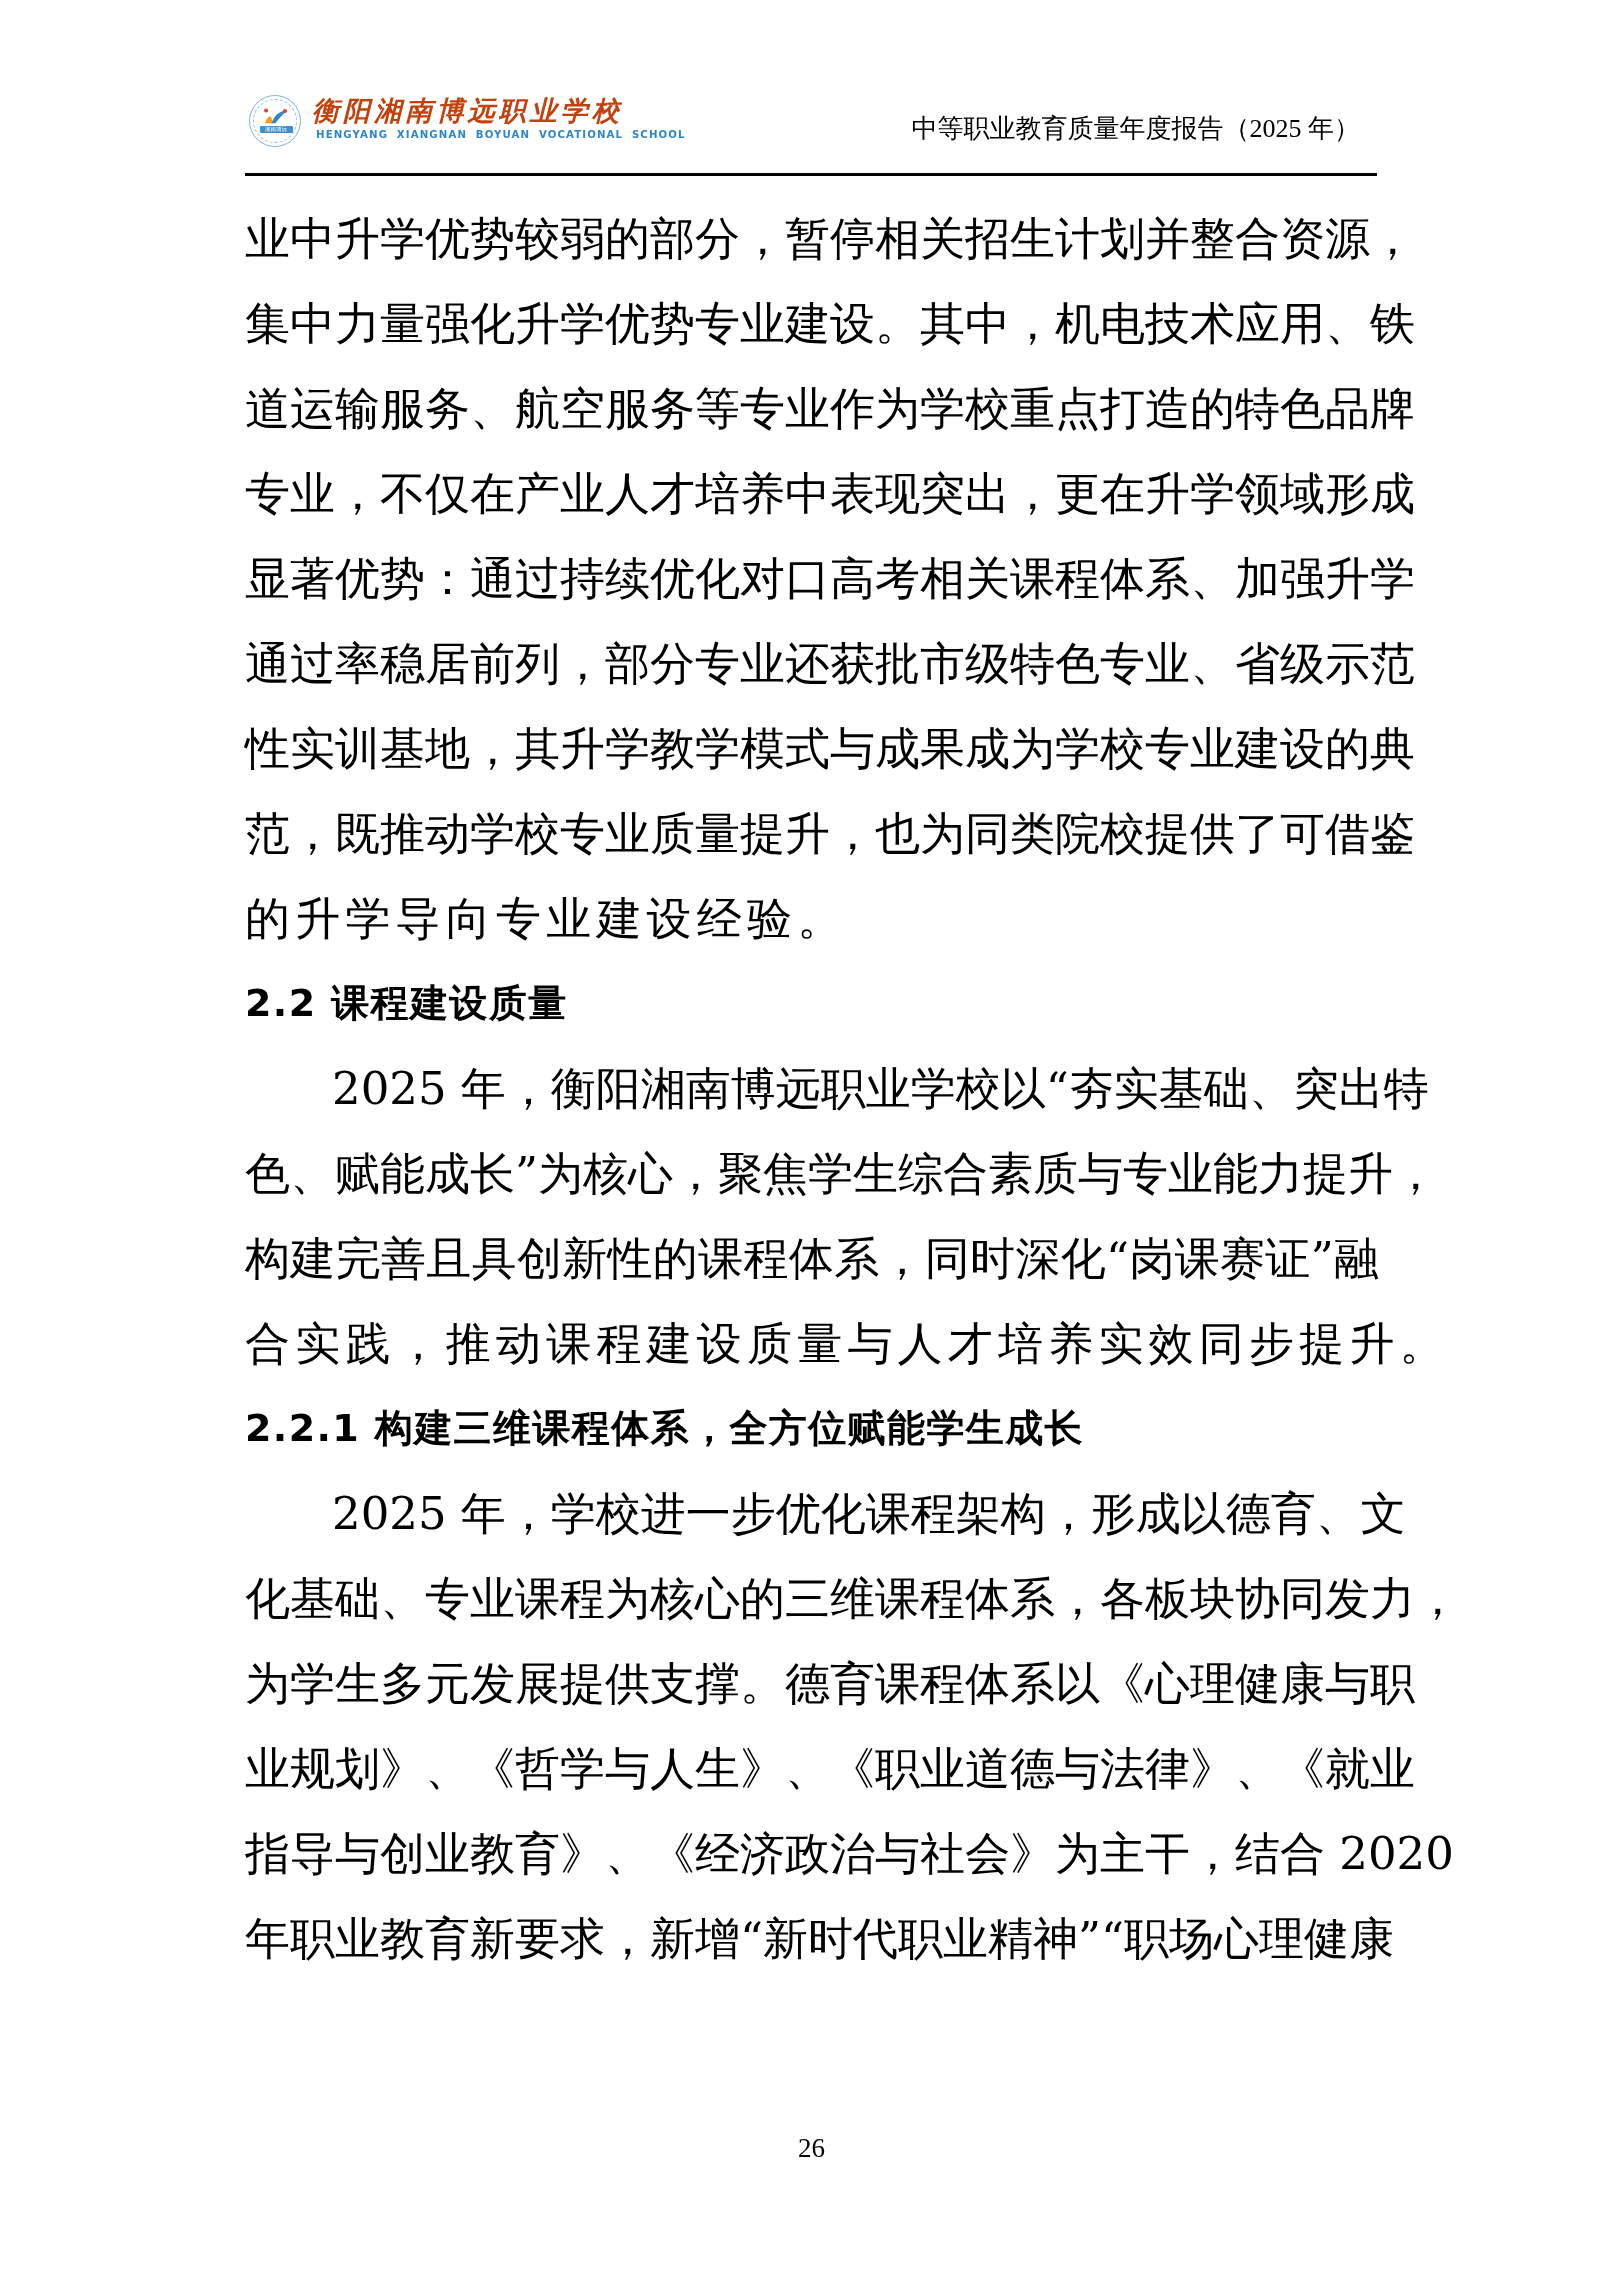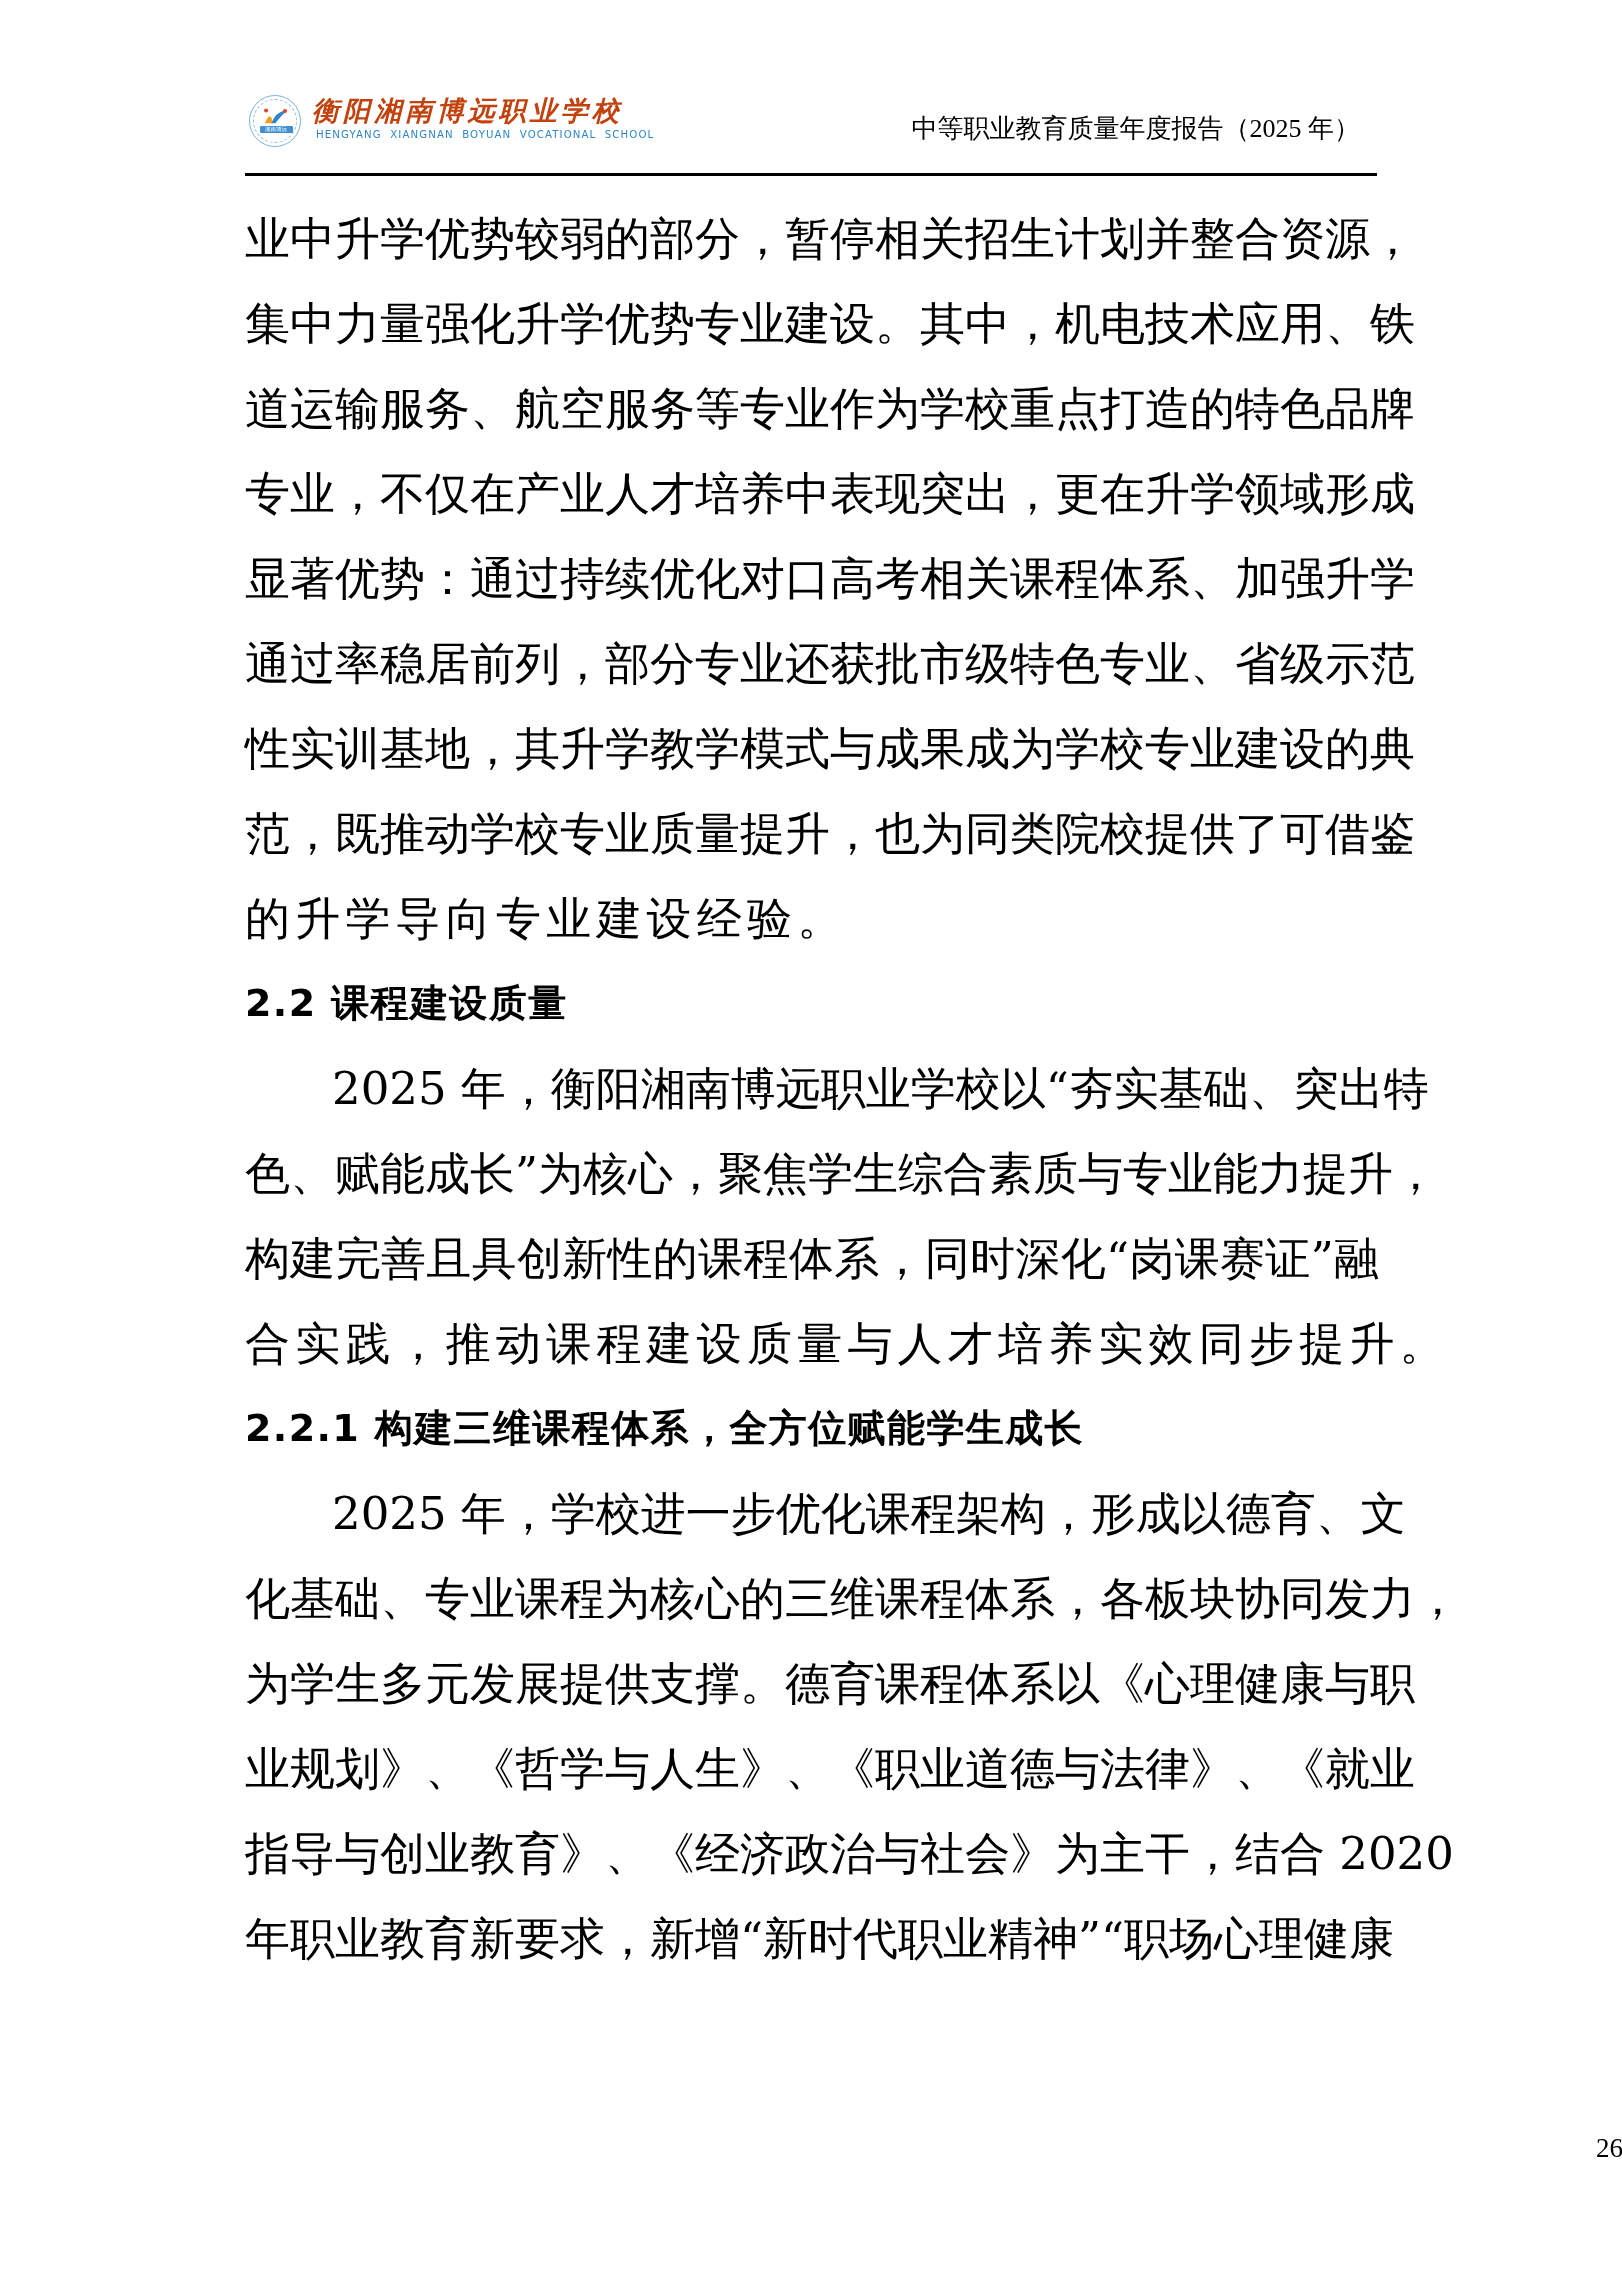--- a/index.html
+++ b/index.html
@@ -12,35 +12,35 @@
   .emblem .ring-text { position: absolute; left: 2.7px; top: 2.7px; width: 44px; height: 44px;
             border-radius: 50%; border: 0.7px dashed #8dbde2; box-sizing: border-box; }
   .emblem .mark { position: absolute; left: 12.3px; top: 11px; width: 27px; height: 17.7px; }
   .emblem .mark-label { position: absolute; left: 9.5px; top: 30px; width: 33px; height: 6.8px;
             background: #3d8fd1; border-radius: 1.4px; color: #fff; font-size: 5.5px; line-height: 6.8px;
             text-align: center; font-family: "DejaVu Sans", sans-serif; }
   .logo-cn { position: absolute; left: 63px; top: 1.4px; font-family: "DejaVu Serif", serif;
              font-size: 27px; line-height: 30px; color: #c2410c; font-style: italic;
              letter-spacing: 4.1px; white-space: nowrap; font-weight: bold; }
   .logo-en { position: absolute; left: 67px; top: 34px; font-family: "DejaVu Sans", sans-serif;
-             font-size: 10.2px; line-height: 12.3px; color: #2f86c8; font-weight: normal;
+             font-size: 10.2px; line-height: 12.3px; color: #2f86c8; font-weight: bold;
              letter-spacing: 1.1px; word-spacing: 4.1px; white-space: nowrap; }
   .report-title { position: absolute; right: 263px; top: 114px; font-family: "Liberation Serif", serif;
              font-size: 26px; line-height: 30px; white-space: nowrap; }
   .rule { position: absolute; left: 245px; top: 173px; width: 1132px; height: 2.7px; background: #000; }
 
   .content { position: absolute; left: 245px; top: 196px; width: 1134px; }
   .line { height: 85px; line-height: 85px; font-size: 45px; white-space: nowrap;
           font-family: "DejaVu Serif", "Liberation Serif", serif; letter-spacing: 5.2px; overflow: visible; }
   .line.justify { text-align: justify; text-align-last: justify; letter-spacing: 0; }
   .line.indent { padding-left: 87px; }
   .line.heading { font-weight: bold; font-family: "DejaVu Sans", "Liberation Sans", sans-serif;
                   letter-spacing: 1.4px; font-size: 38px; }
 
-  .page-number { position: absolute; left: 0; width: 1623px; top: 2132px; text-align: right;
+  .page-number { position: absolute; left: 0; width: 1623px; top: 2132px; text-align: center;
                  font-family: "Liberation Serif", serif; font-size: 27px; line-height: 33px; }
 </style>
 </head>
 <body>
 
 <div class="header">
   <div class="logo">
     <div class="emblem">
       <div class="ring-text"></div>
       <svg class="mark" viewBox="0 0 40 26">

